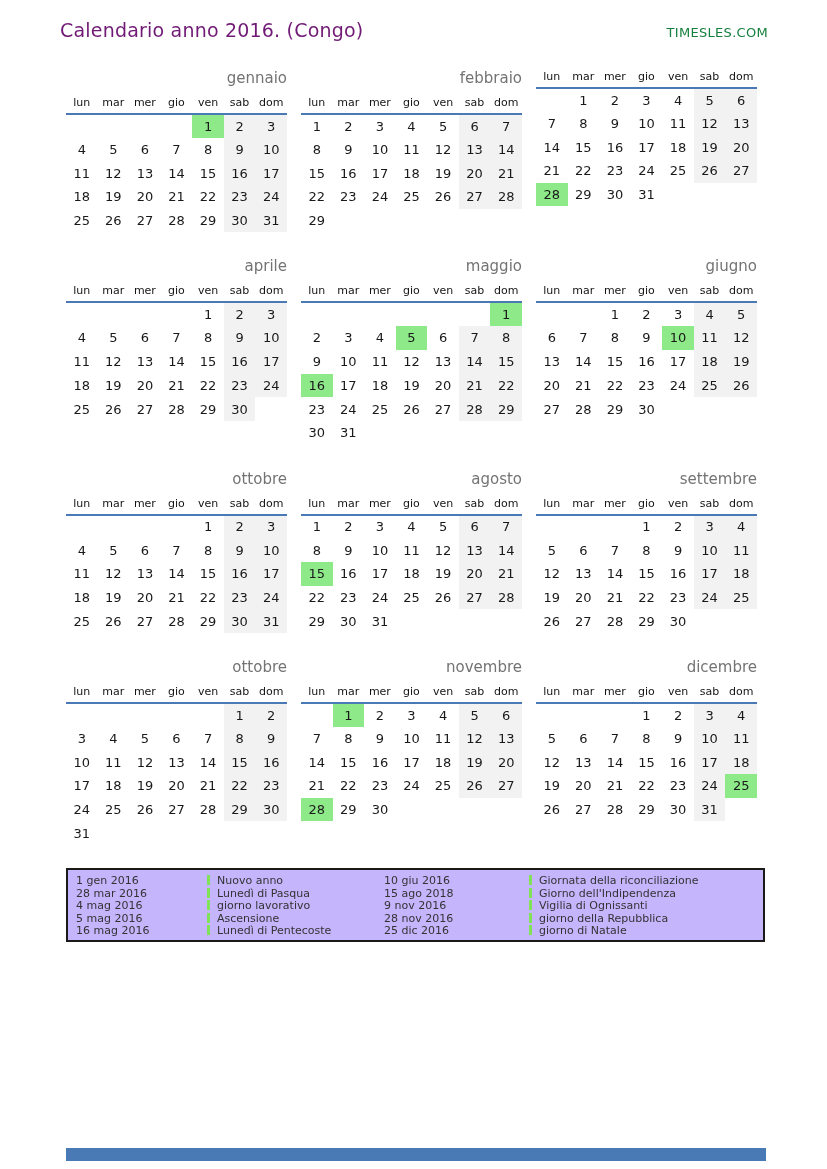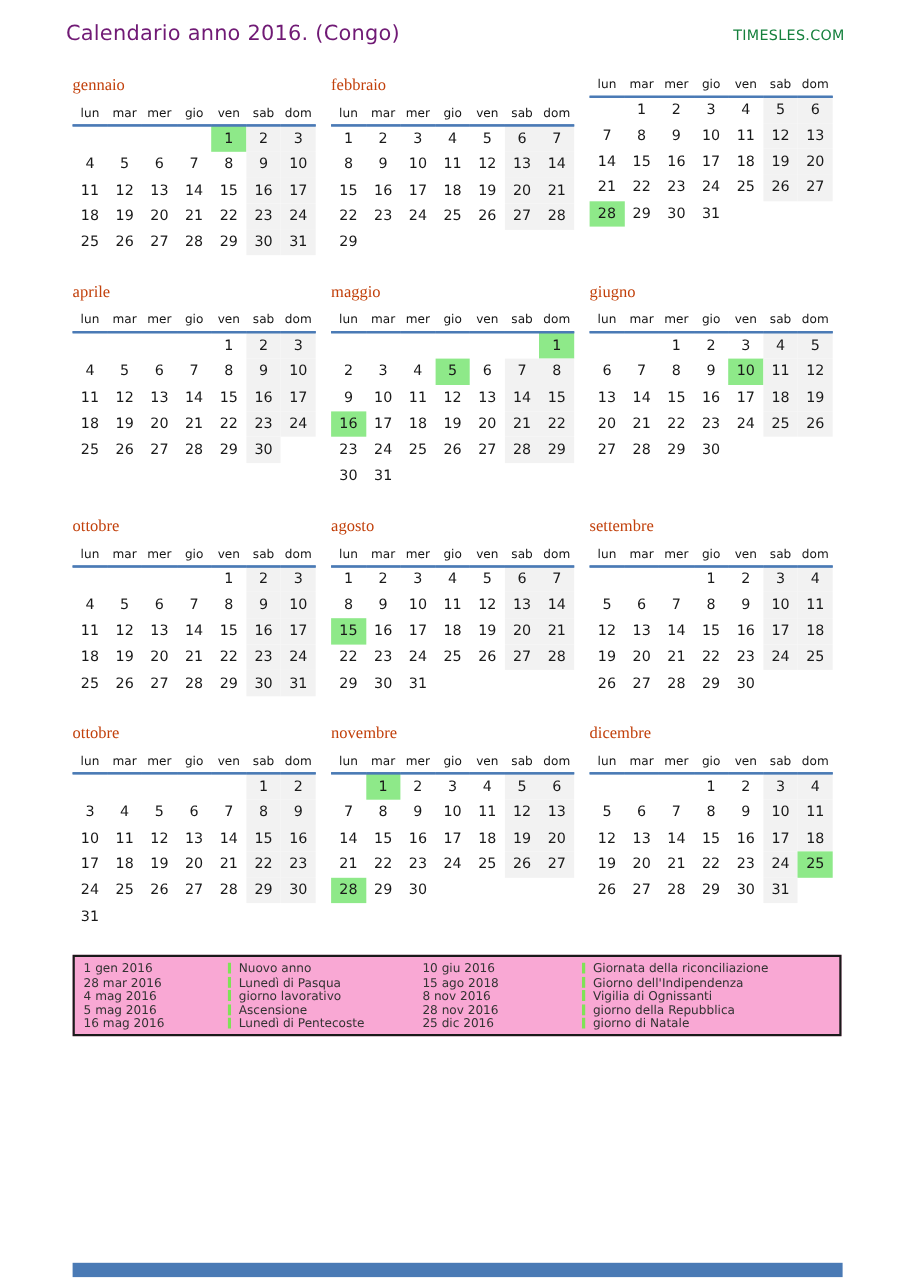--- a/index.html
+++ b/index.html
@@ -20,39 +20,39 @@
     cursor:pointer;
   }
 
   .months {
     position:absolute; left:66px; top:68px; width:692px;
     display:grid; grid-template-columns:repeat(3,221px);
     column-gap:14px; row-gap:24px;
   }
   .month { width:221px; }
   .month-title {
-    text-align:left; color:#c2410c; font-size:15px;
-    height:20px; line-height:20px; margin-bottom:6px;font-family:Liberation Serif, serif;
+    text-align:right; color:#737373; font-size:15px;
+    height:20px; line-height:20px; margin-bottom:6px;
   }
   table.cal { width:221px; table-layout:fixed; border-collapse:collapse; }
   .cal th {
     font-size:11px; font-weight:normal; color:#141414;
     height:20px; text-align:center; vertical-align:middle;
     border-bottom:2px solid #4a7ab5; padding-bottom:2px;
   }
   .cal td {
     height:23.7px; text-align:center; vertical-align:middle;
     font-size:13px; color:#191919;
   }
   td.weekend { background:#f2f2f2; }
   td.holiday { background:#8ee989; }
 
   .legend {
     position:absolute; left:66px; top:868px; width:699px; height:74px;
-    border:2px solid #1a1a1a; background:#f9a8d4;
+    border:2px solid #1a1a1a; background:#c4b5fd;
     display:grid; grid-template-columns:131px 177px 145px auto;
     grid-auto-rows:12.6px; align-items:center;
     padding:5px 0 0 8px;
     font-size:11px; color:#333;
   }
   .l-cell { white-space:nowrap; overflow:hidden; line-height:12.6px; }
   .tick {
     display:inline-block; width:3px; height:10px; background:#7fe257;
     margin-right:7px; vertical-align:-1px;
   }
@@ -849,21 +849,21 @@
       <div class="l-cell">1 gen 2016</div>
       <div class="l-cell"><span class="tick"></span>Nuovo anno</div>
       <div class="l-cell">10 giu 2016</div>
       <div class="l-cell"><span class="tick"></span>Giornata della riconciliazione</div>
       <div class="l-cell">28 mar 2016</div>
       <div class="l-cell"><span class="tick"></span>Lunedì di Pasqua</div>
       <div class="l-cell">15 ago 2018</div>
       <div class="l-cell"><span class="tick"></span>Giorno dell'Indipendenza</div>
       <div class="l-cell">4 mag 2016</div>
       <div class="l-cell"><span class="tick"></span>giorno lavorativo</div>
-      <div class="l-cell">8 nov 2016</div>
+      <div class="l-cell">9 nov 2016</div>
       <div class="l-cell"><span class="tick"></span>Vigilia di Ognissanti</div>
       <div class="l-cell">5 mag 2016</div>
       <div class="l-cell"><span class="tick"></span>Ascensione</div>
       <div class="l-cell">28 nov 2016</div>
       <div class="l-cell"><span class="tick"></span>giorno della Repubblica</div>
       <div class="l-cell">16 mag 2016</div>
       <div class="l-cell"><span class="tick"></span>Lunedì di Pentecoste</div>
       <div class="l-cell">25 dic 2016</div>
       <div class="l-cell"><span class="tick"></span>giorno di Natale</div>
     </div>

